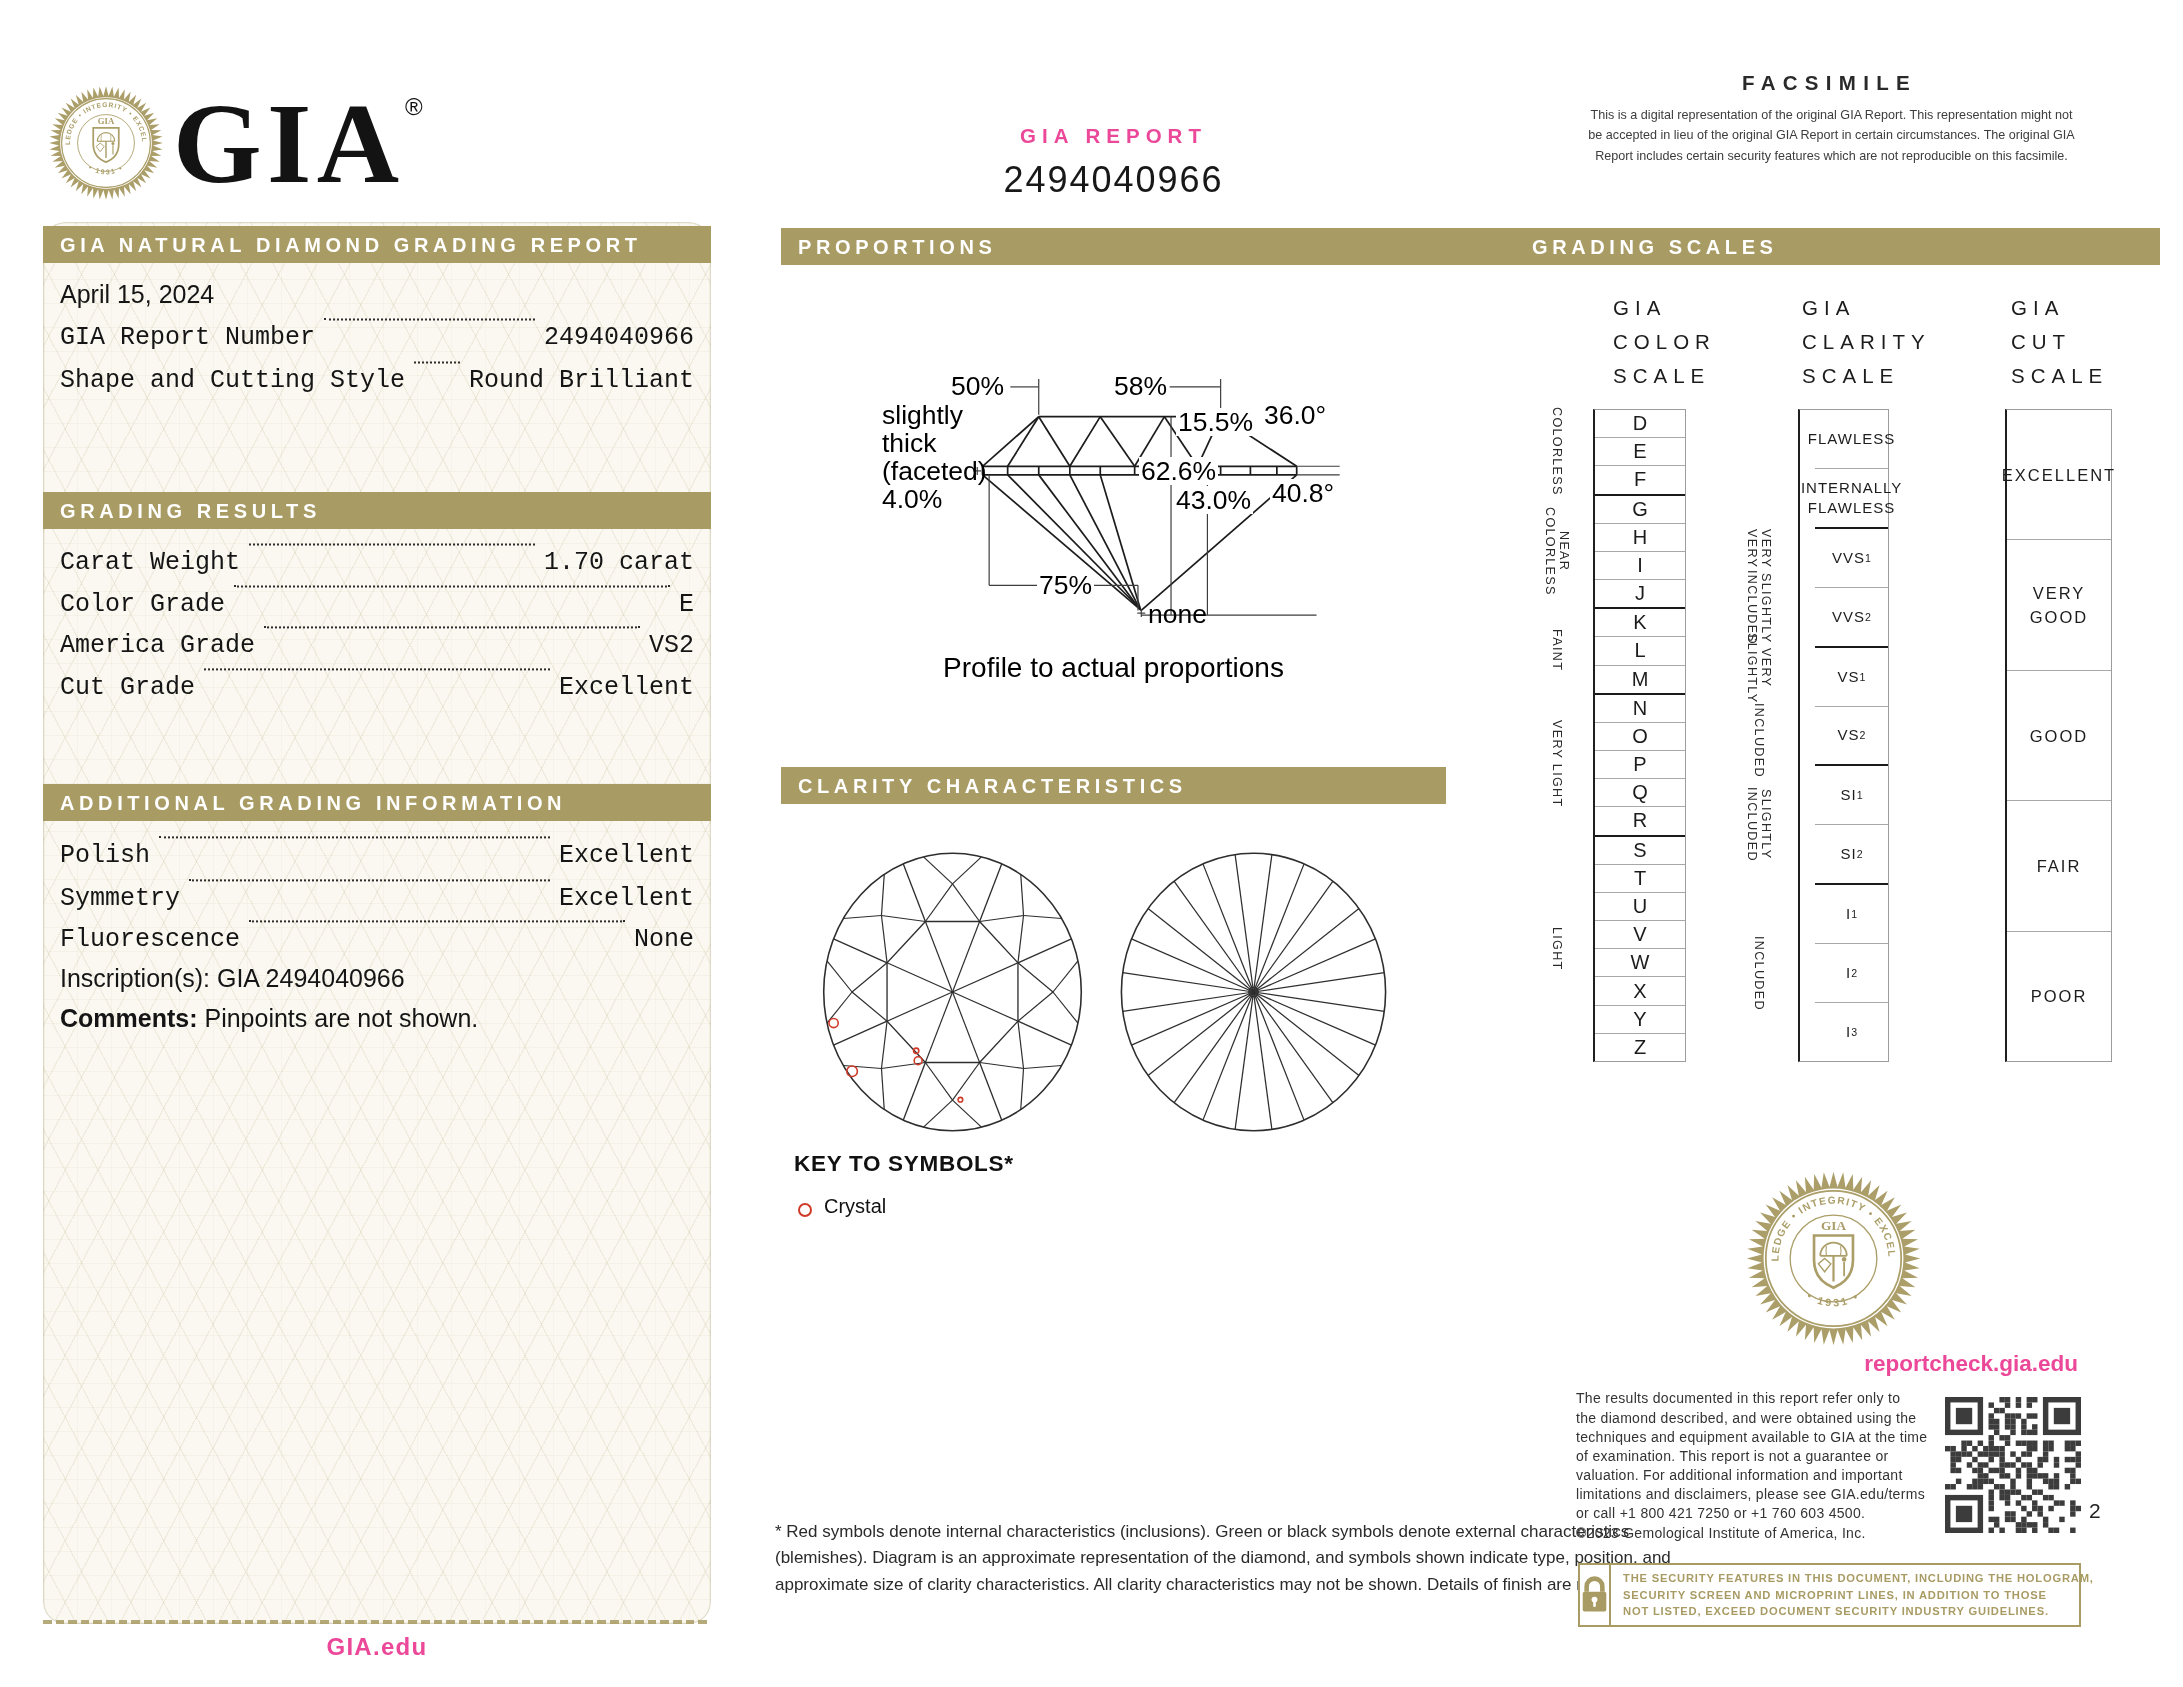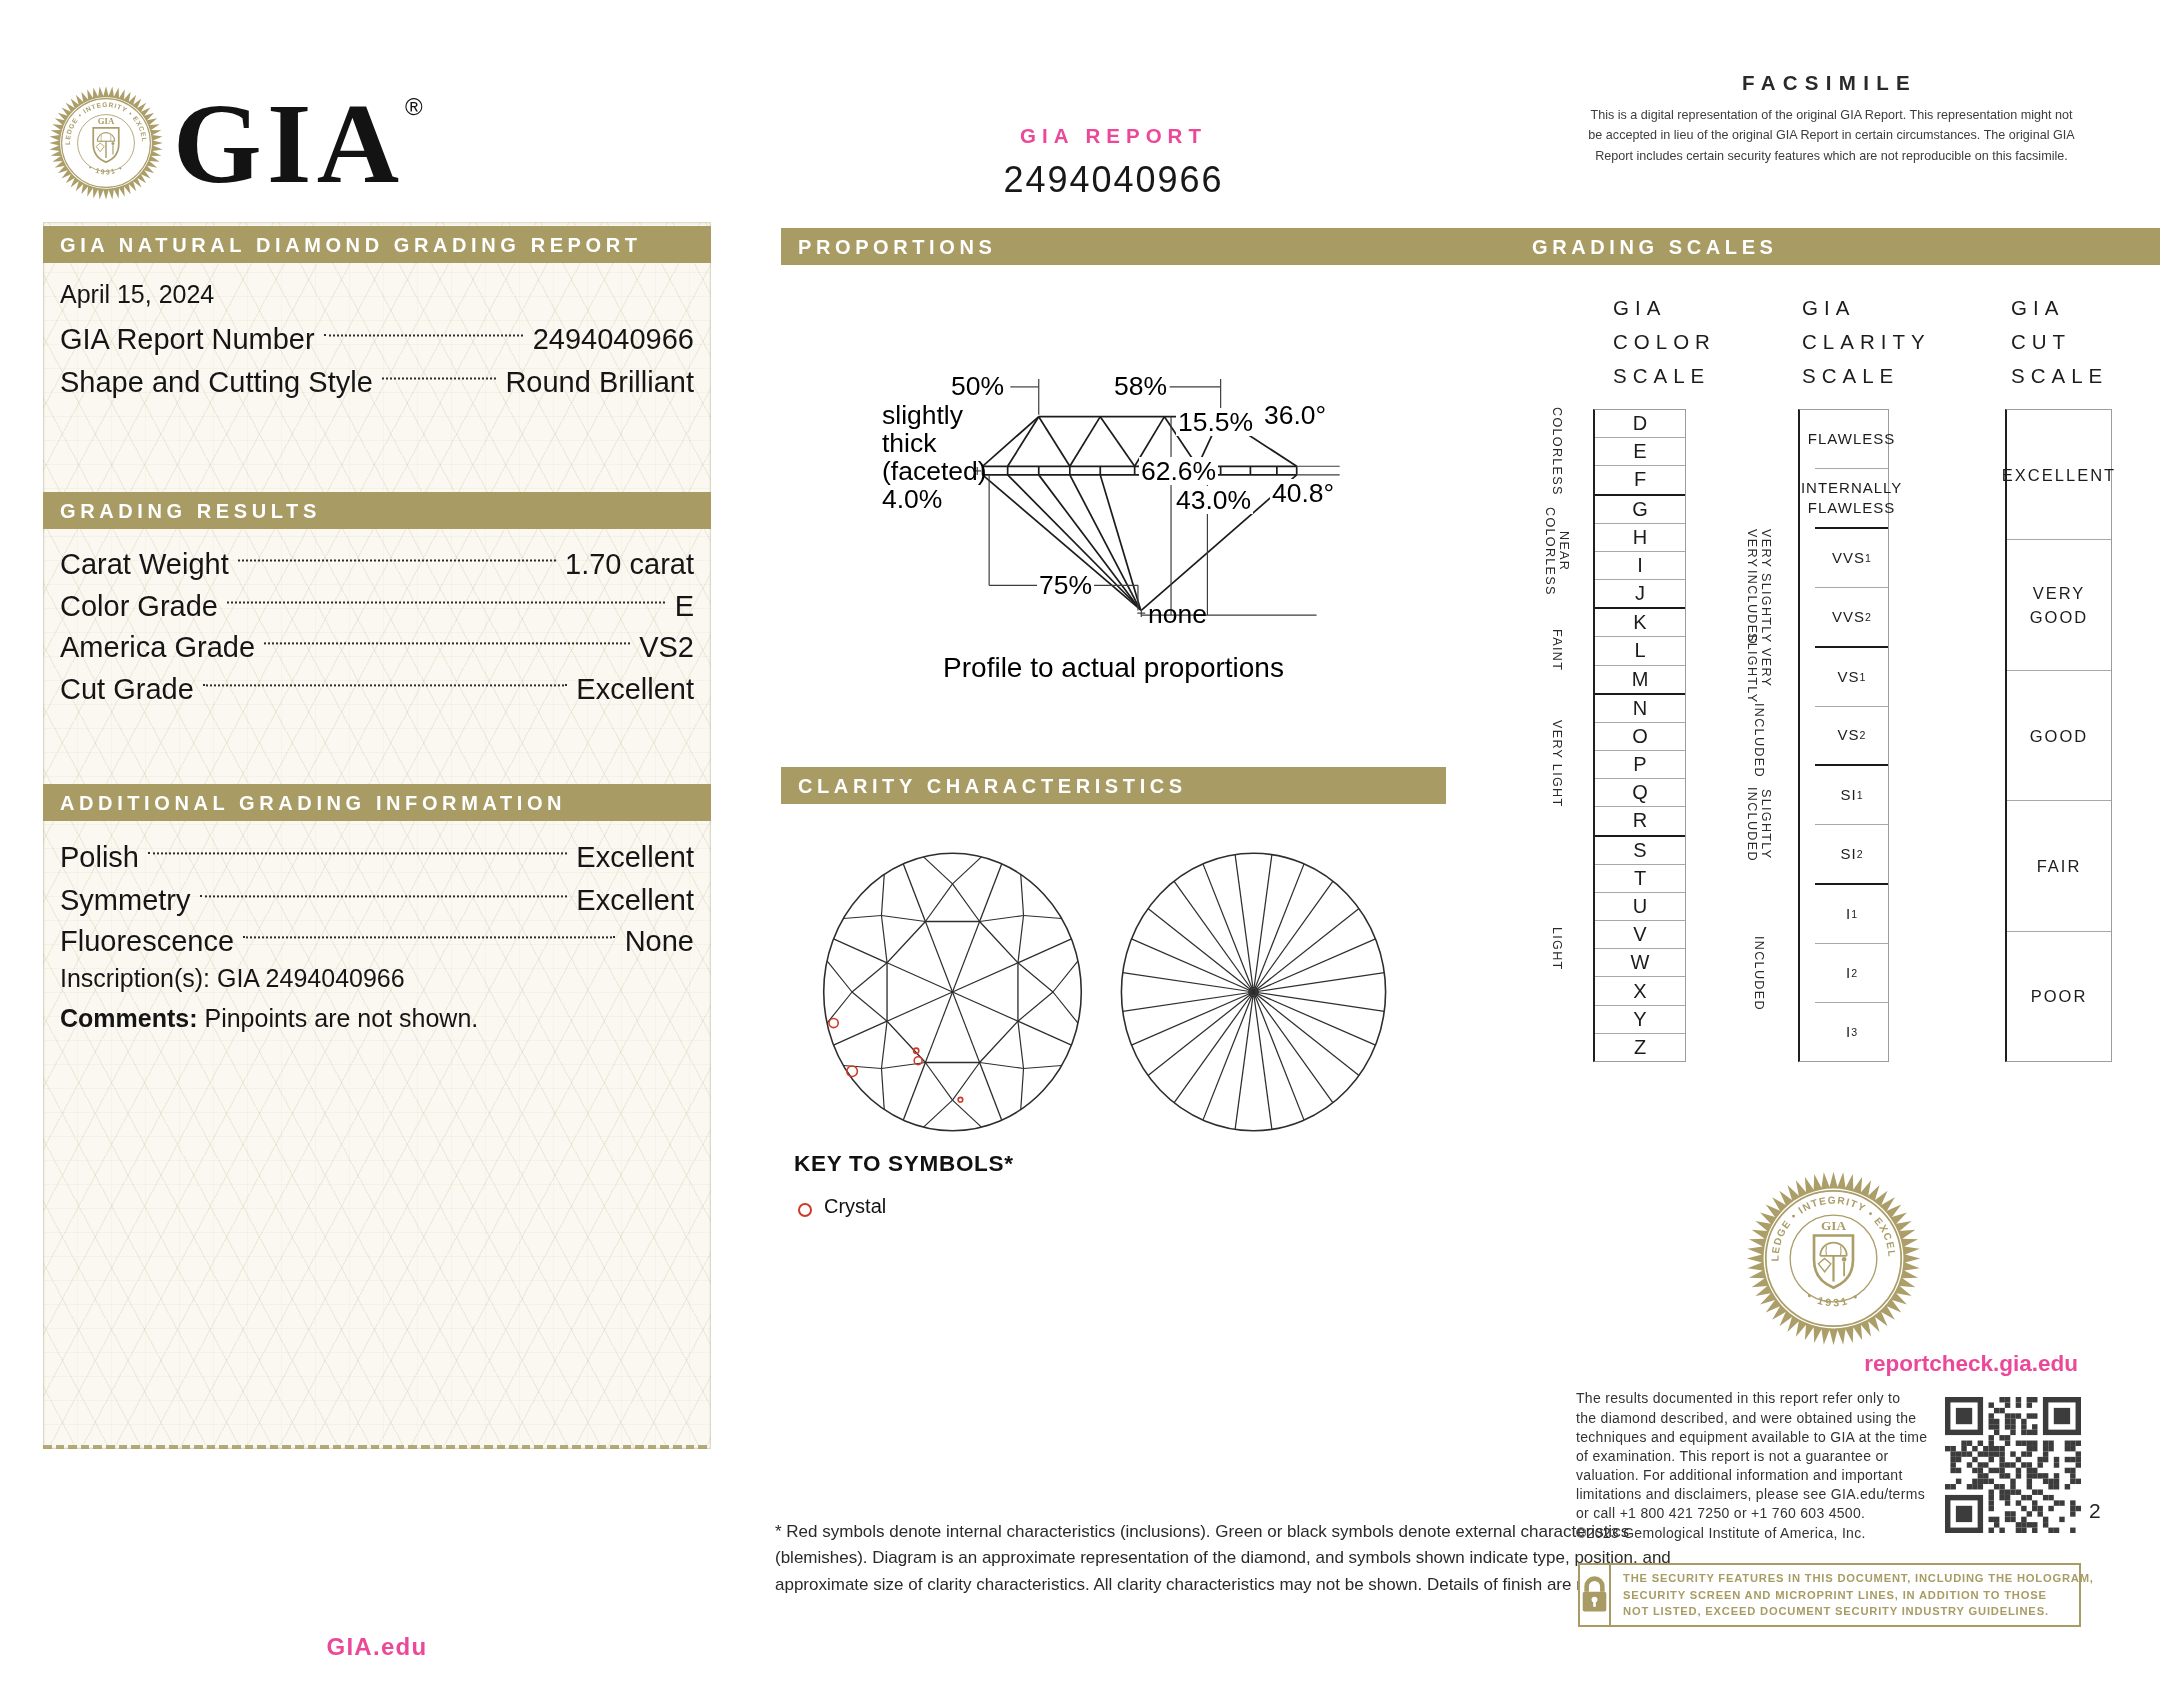--- a/index.html
+++ b/index.html
@@ -3,33 +3,33 @@
 <meta charset="utf-8">
 <style>
   html,body{margin:0;padding:0;background:#ffffff;}
   #canvas{position:relative;width:2183px;height:1687px;background:#fff;overflow:hidden;
           font-family:"Liberation Sans",sans-serif;color:#1c1c1c;}
   .abs{position:absolute;}
   
   .bar{position:absolute;height:37px;background:#a89b63;color:#fff;font-weight:bold;
        font-size:20px;letter-spacing:4.6px;line-height:38px;padding-left:17px;box-sizing:border-box;}
   
-  #left-panel{position:absolute;left:43px;top:222px;width:668px;height:1227px;
+  #left-panel{position:absolute;left:43px;top:222px;width:668px;height:1402px;
      background-color:#faf8f1;
      background-image:
        repeating-linear-gradient(118deg, rgba(196,186,148,.20) 0 1.3px, transparent 1.3px 29px),
        repeating-linear-gradient(62deg,  rgba(196,186,148,.20) 0 1.3px, transparent 1.3px 29px),
        repeating-linear-gradient(0deg,   rgba(196,186,148,.10) 0 1.3px, transparent 1.3px 24px),
        repeating-linear-gradient(90deg,  rgba(196,186,148,.08) 0 1.3px, transparent 1.3px 34px);
-     box-shadow:inset 0 0 0 1.3px rgba(175,165,125,.35);}
+     box-shadow:inset 0 0 0 1.3px rgba(175,165,125,.35);border-radius:22px;}
   #left-panel .bar{left:0;width:668px;}
   .micro{position:absolute;left:0;right:0;bottom:0;height:4px;
      background:repeating-linear-gradient(90deg,#a89b63 0 8.6px, transparent 8.6px 12.6px);opacity:.85;}
-  .row{position:absolute;left:17px;width:634px;display:flex;align-items:center;
-       font-size:29px;color:#151515;}
+  .row{position:absolute;left:17px;width:634px;display:flex;align-items:flex-start;
+       font-size:25px;color:#151515;font-family:Liberation Mono, monospace;}
   .row .lbl{white-space:nowrap;}
   .row .dots{flex:1;margin:0 9.3px;border-bottom:2.6px dotted #2c2c2c;transform:translateY(-4.6px);}
   .row .val{white-space:nowrap;}
   .plain{position:absolute;left:17px;width:634px;font-size:25px;color:#151515;white-space:nowrap;}
   
   .goldtxt{color:#ec4899;}
   
   .scalehdr{position:absolute;font-size:20.5px;letter-spacing:6px;line-height:34px;color:#1c1c1c;font-weight:500;}
   .scalecol{position:absolute;box-sizing:border-box;border-left:2.6px solid #1f1f1f;border-right:1.3px solid #9c9c9c;
             border-top:1.3px solid #9c9c9c;border-bottom:1.3px solid #9c9c9c;display:flex;flex-direction:column;background:#fff;}

